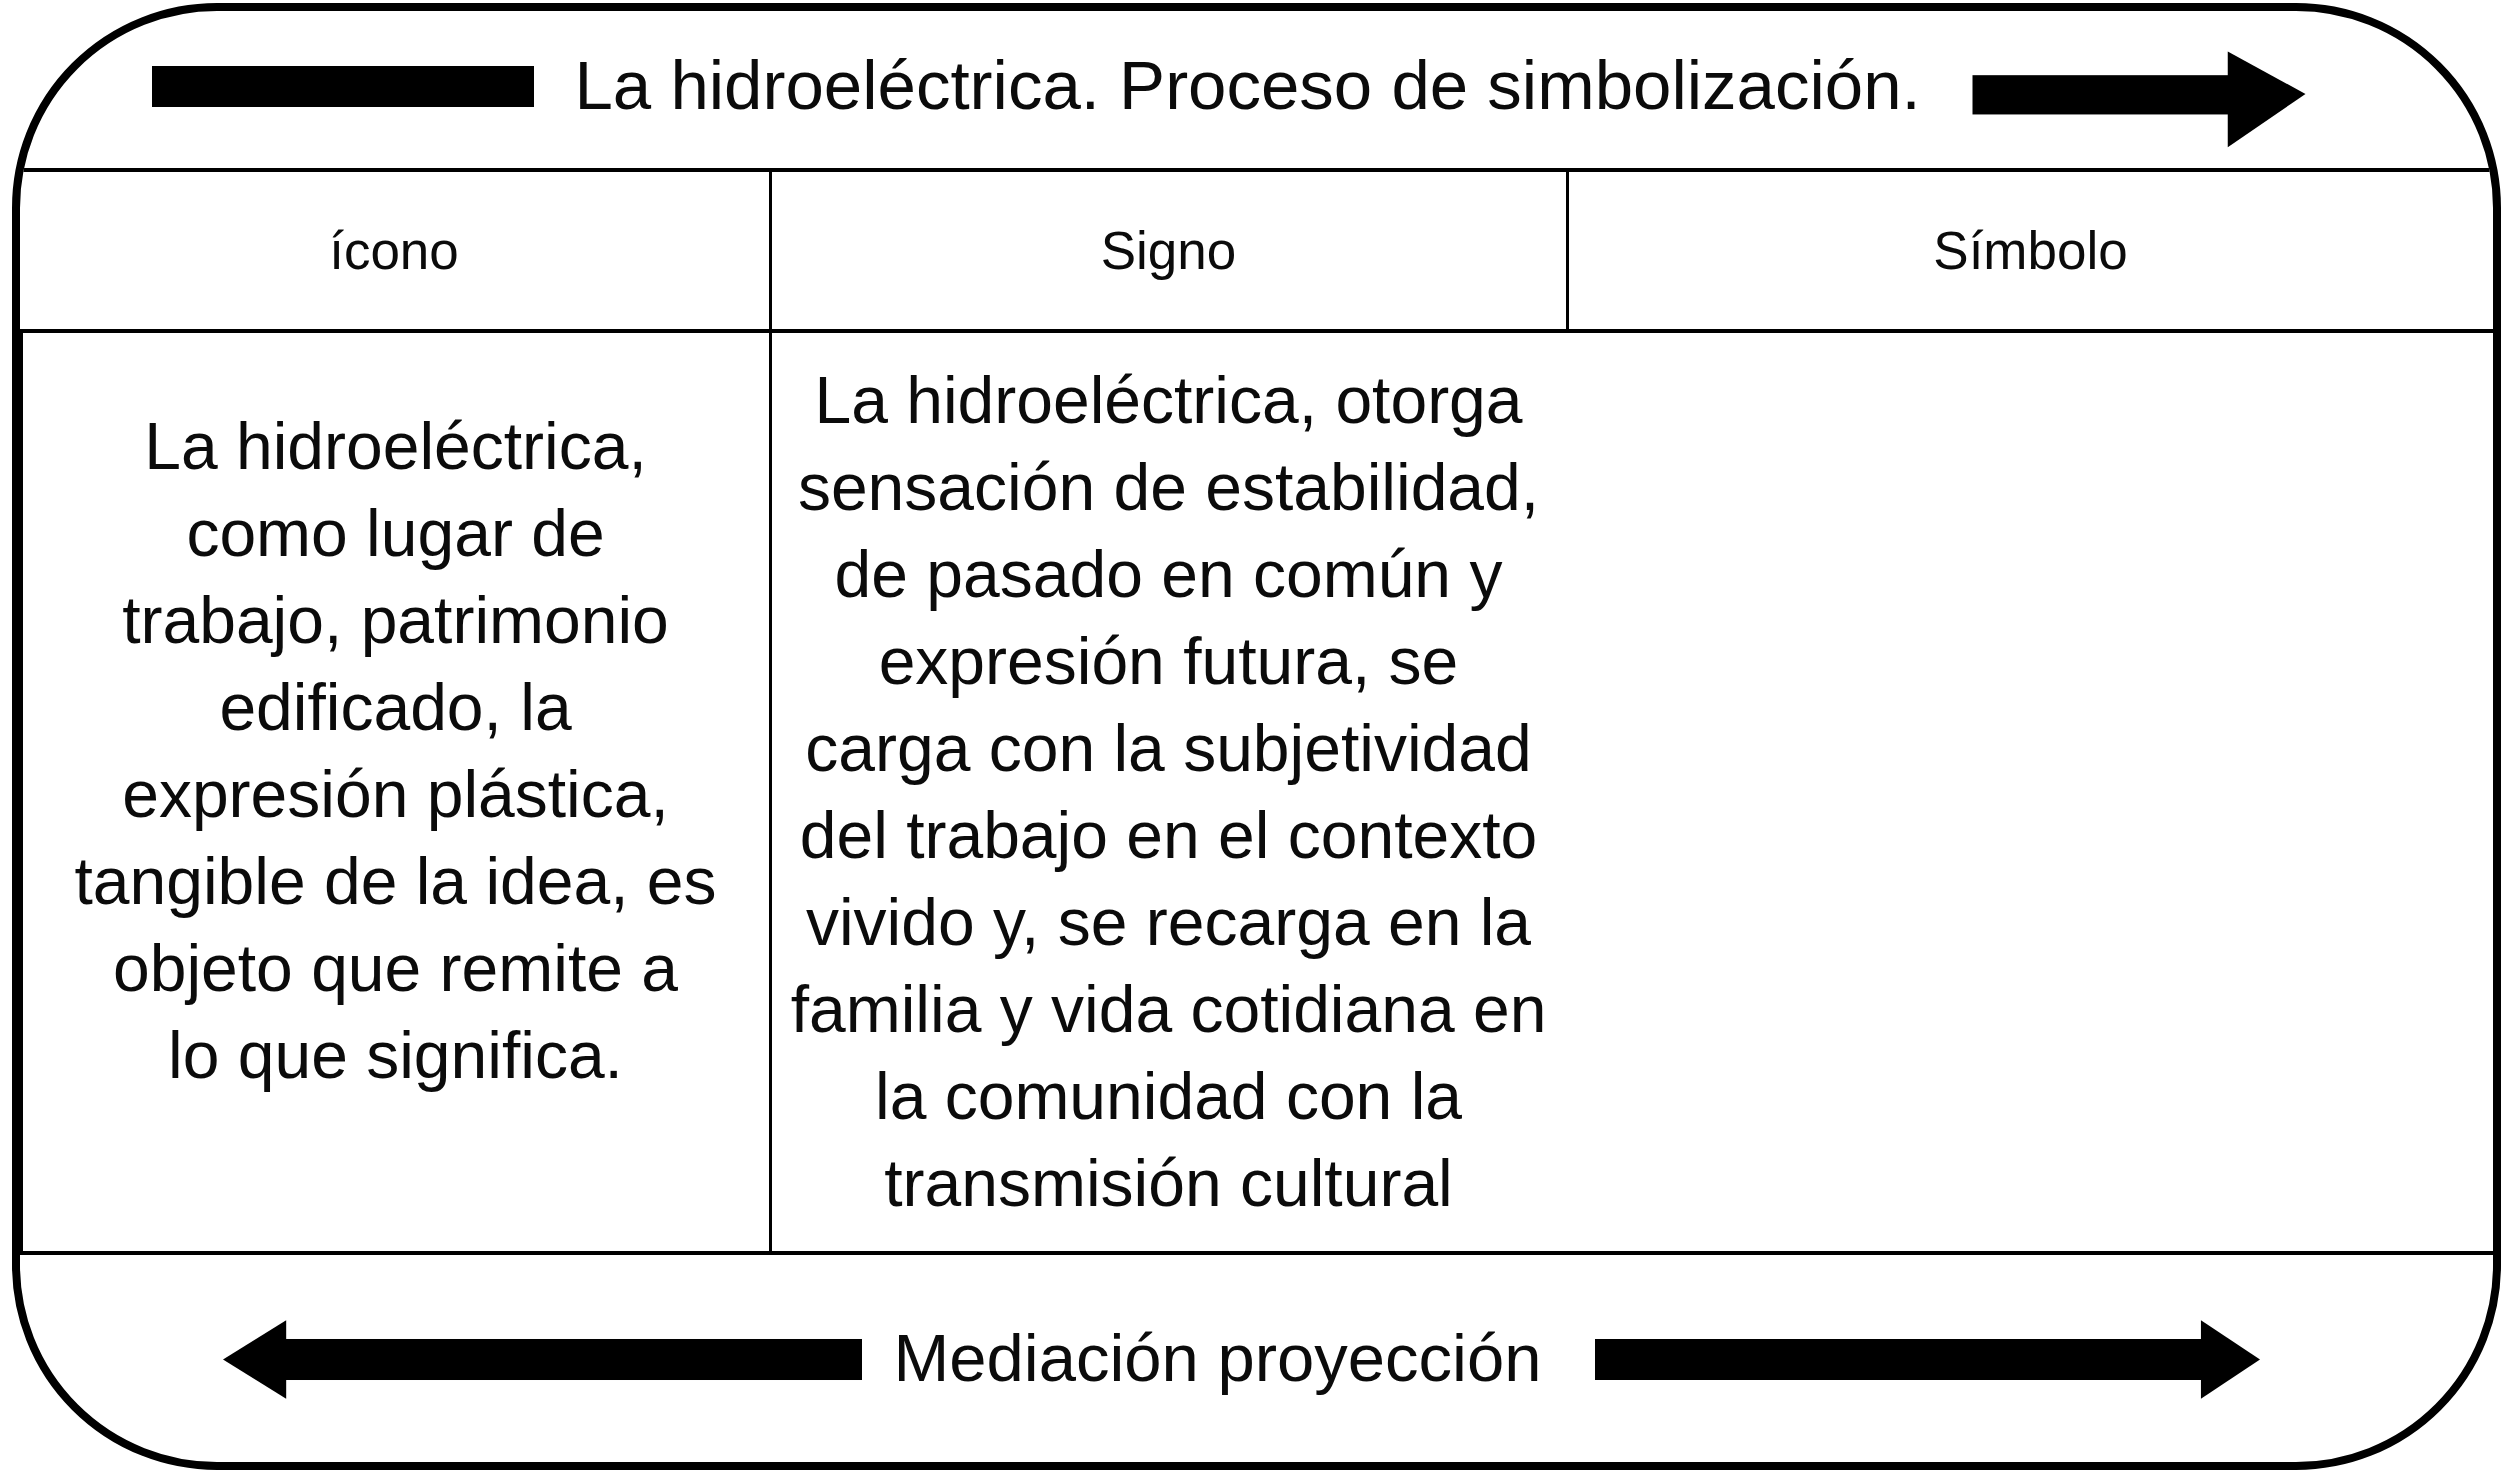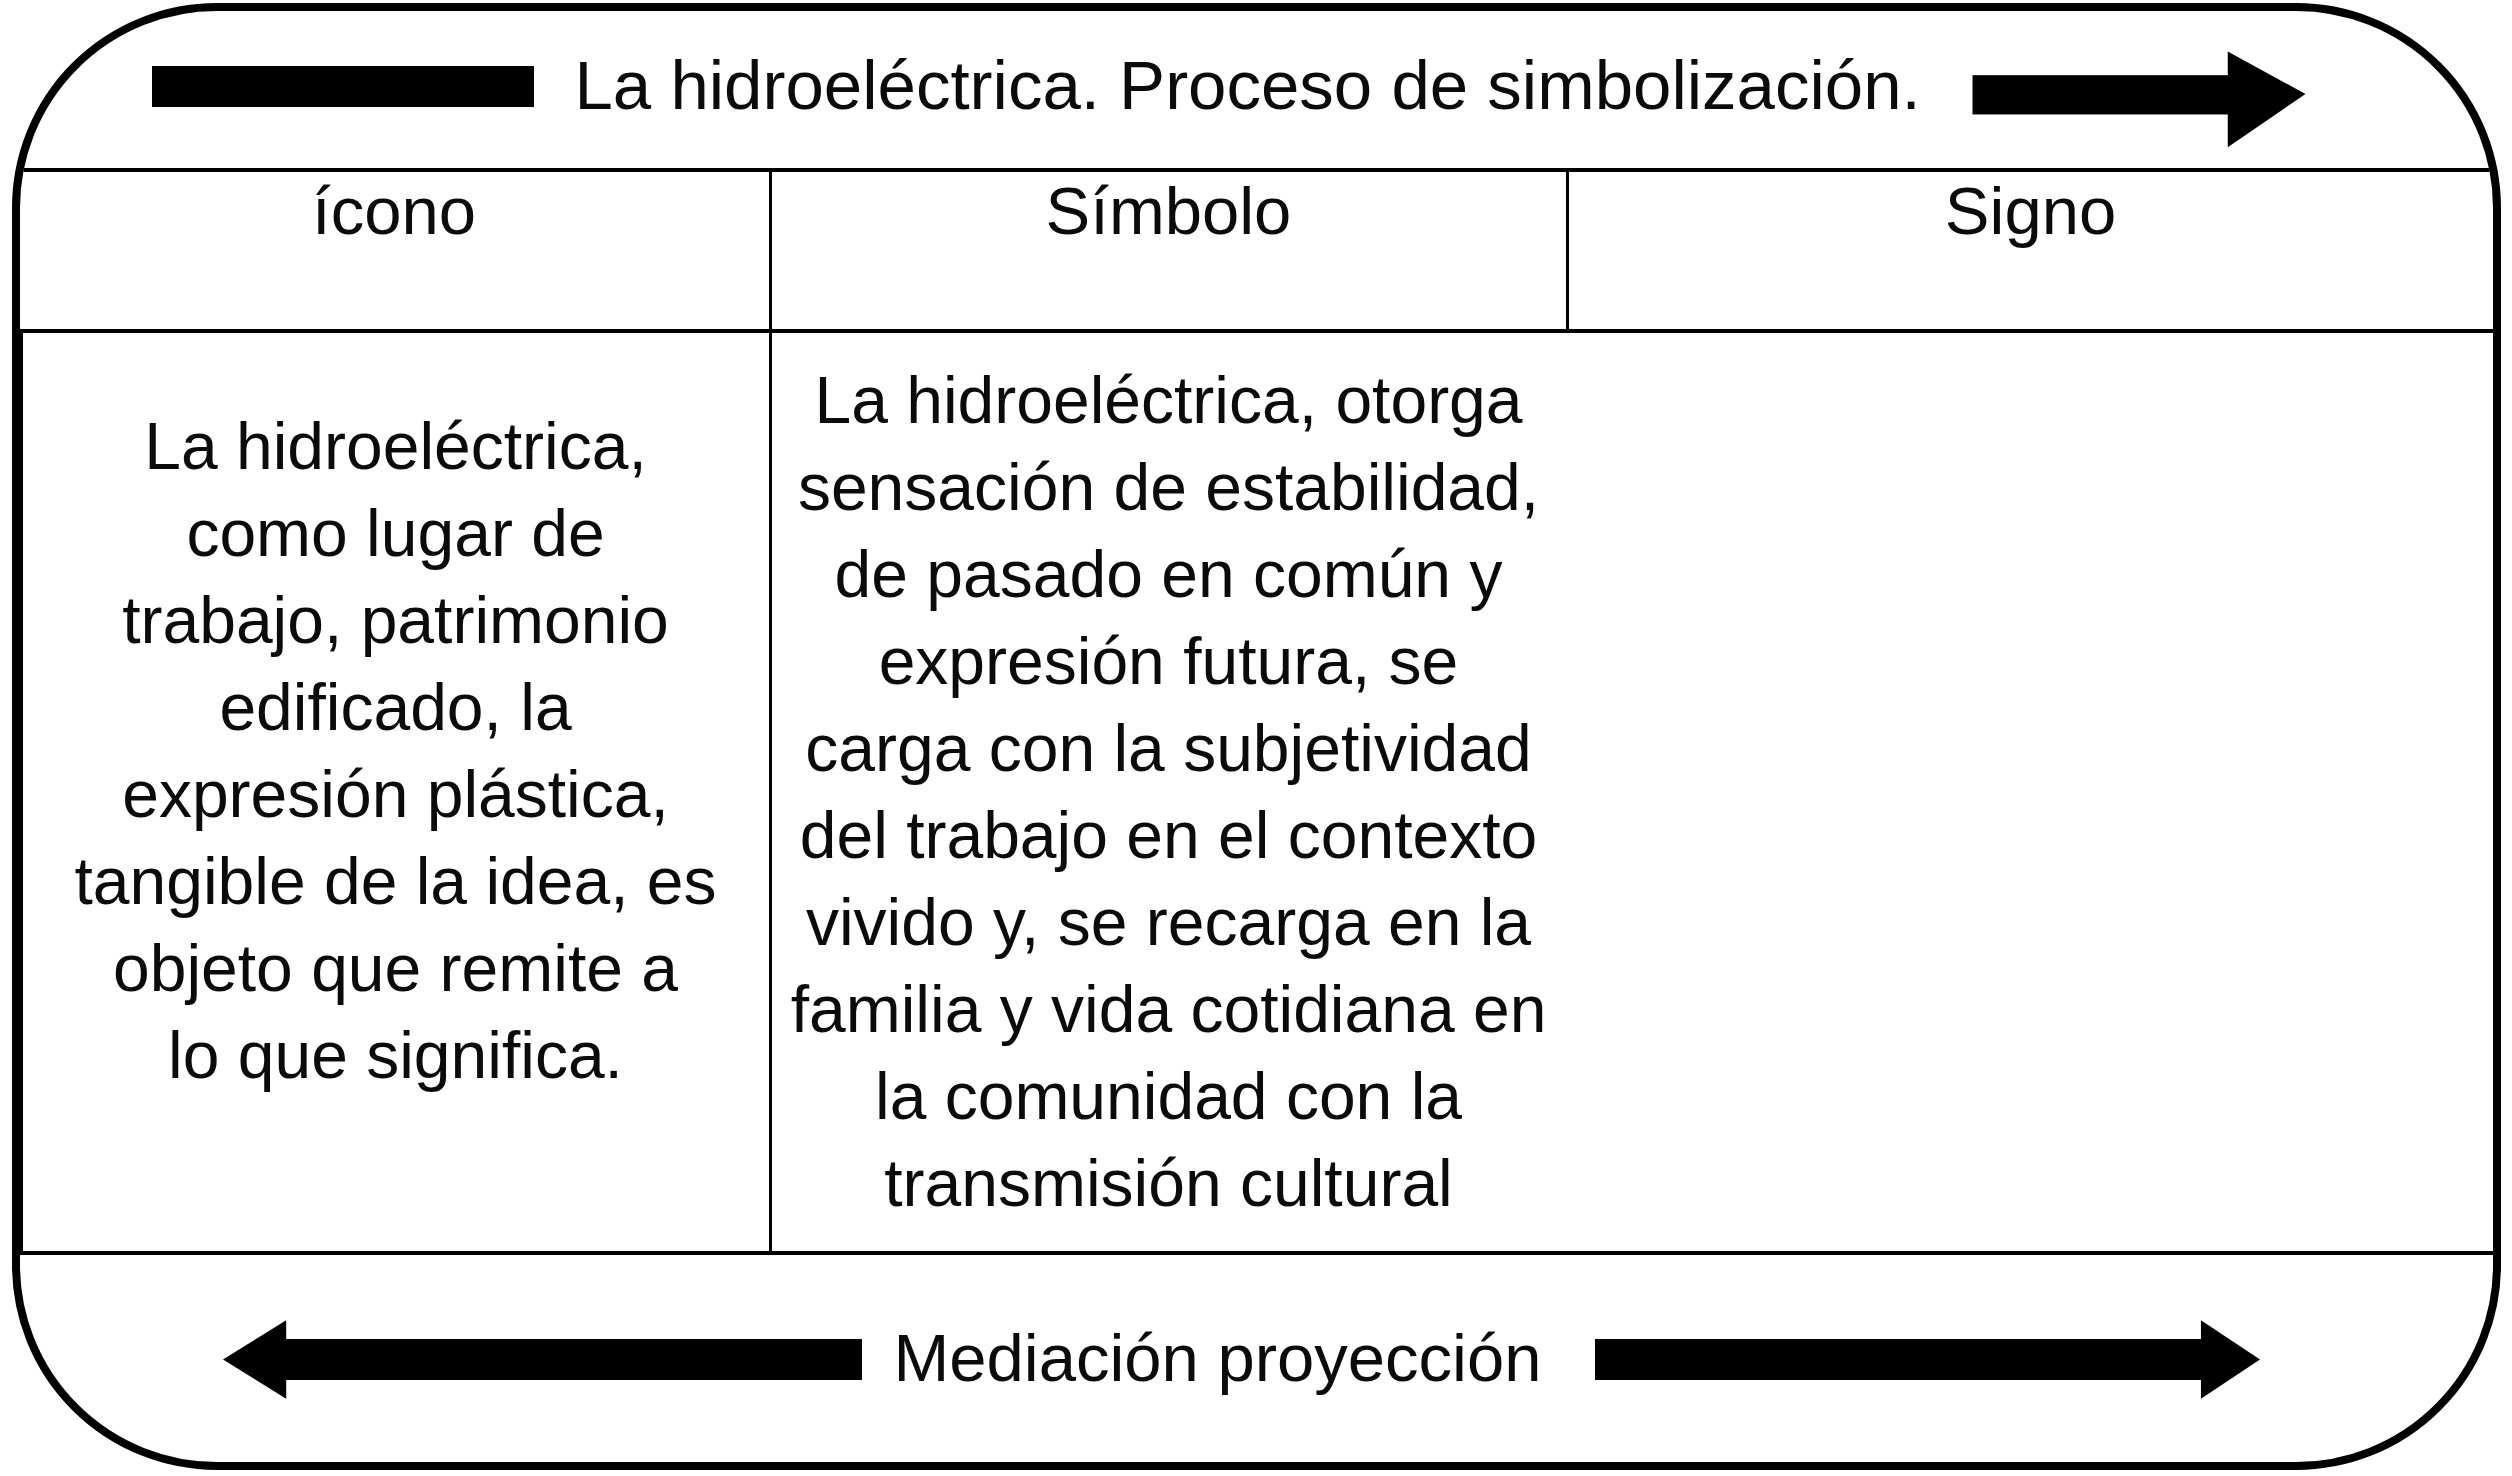--- a/index.html
+++ b/index.html
@@ -59,22 +59,23 @@
     box-sizing: border-box;
     border-top: 4.1px solid #000;
     border-bottom: 4.1px solid #000;
     display: grid;
     grid-template-columns: 749px 797px 1fr;
     grid-template-rows: 161px 1fr;
   }
   .hcell {
     border-bottom: 4.1px solid #000;
     display: flex;
+    align-items: center;
     justify-content: center;
-    font-size: 67px;
+    font-size: 53px;
   }
   .bcell {
     display: flex;
     align-items: center;
     justify-content: center;
     text-align: center;
   }
   .bcell .lines {
     font-size: 66px;
     line-height: 87px;
@@ -118,25 +119,25 @@
   <div class="title-text">La hidroeléctrica. Proceso de simbolización.</div>
   <svg class="arrow-top" viewBox="0 0 407 132" xmlns="http://www.w3.org/2000/svg">
     <rect x="0" y="43" width="316" height="48" fill="#000"></rect>
     <polygon points="312,14 407,66 312,131" fill="#000"></polygon>
   </svg>
 
   <div class="grid">
     <div class="hcell col1">
       <span>ícono</span>
     </div>
+    <div class="hcell col2">
+      <span>Signo</span>
+    </div>
     <div class="hcell col3">
       <span>Símbolo</span>
-    </div>
-    <div class="hcell col2">
-      <span>Signo</span>
     </div>
 
     <div class="bcell col2 lift">
       <div class="lines">La hidroeléctrica,
 como lugar de
 trabajo, patrimonio
 edificado, la
 expresión plástica,
 tangible de la idea, es
 objeto que remite  a

